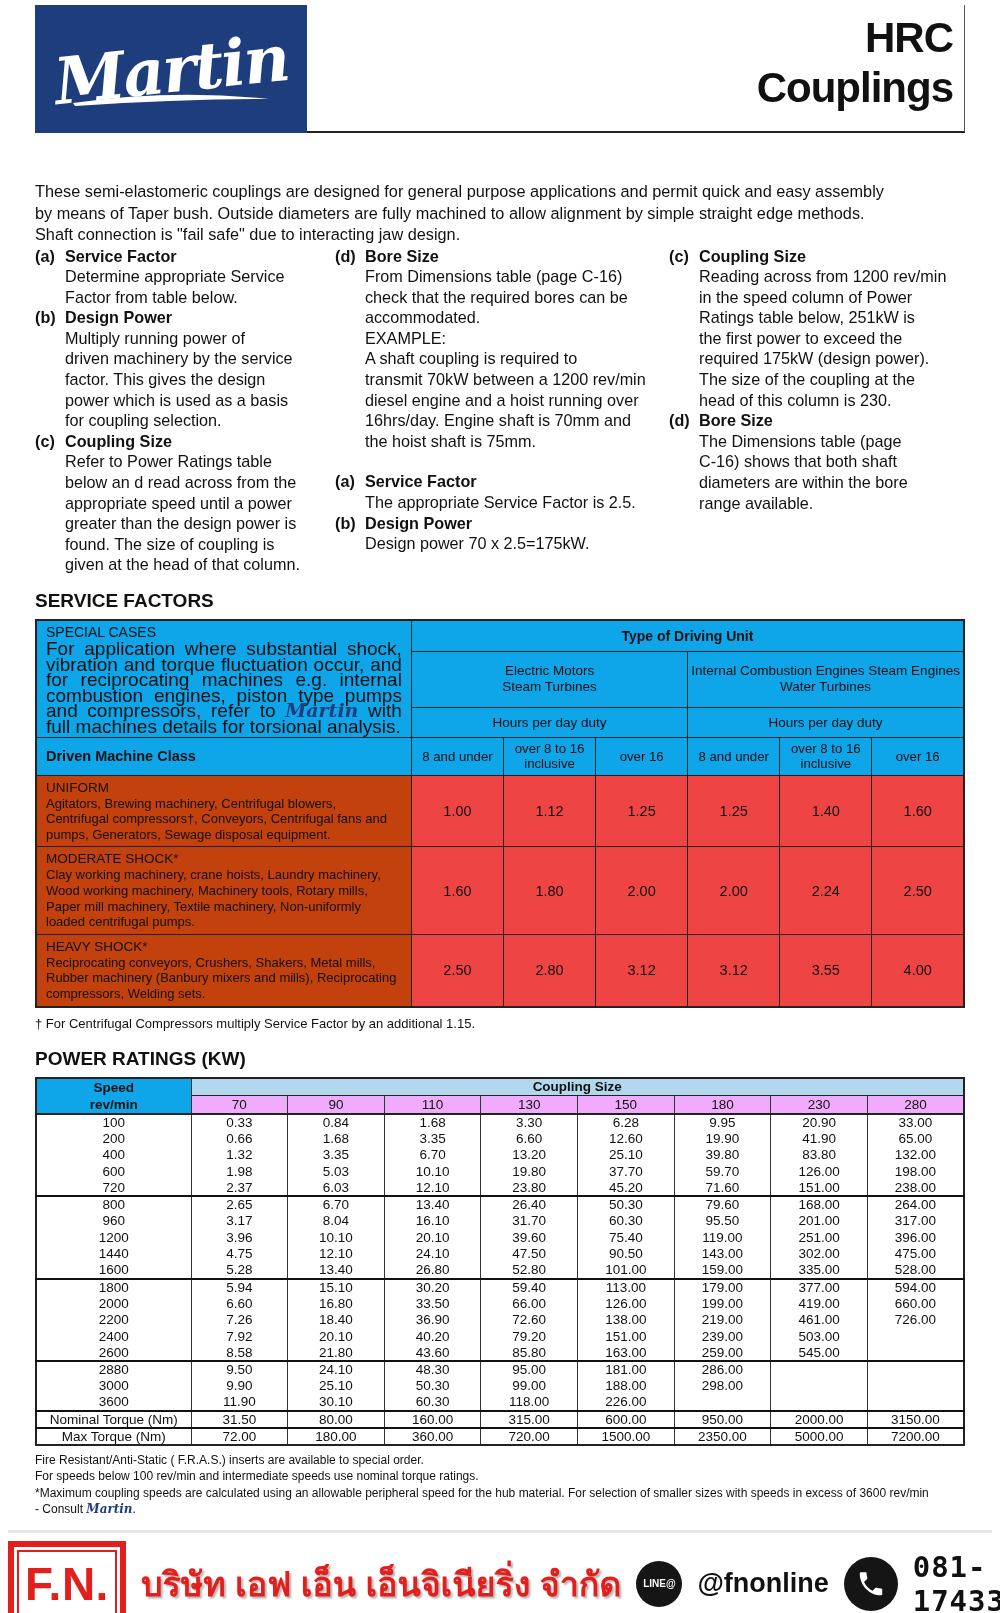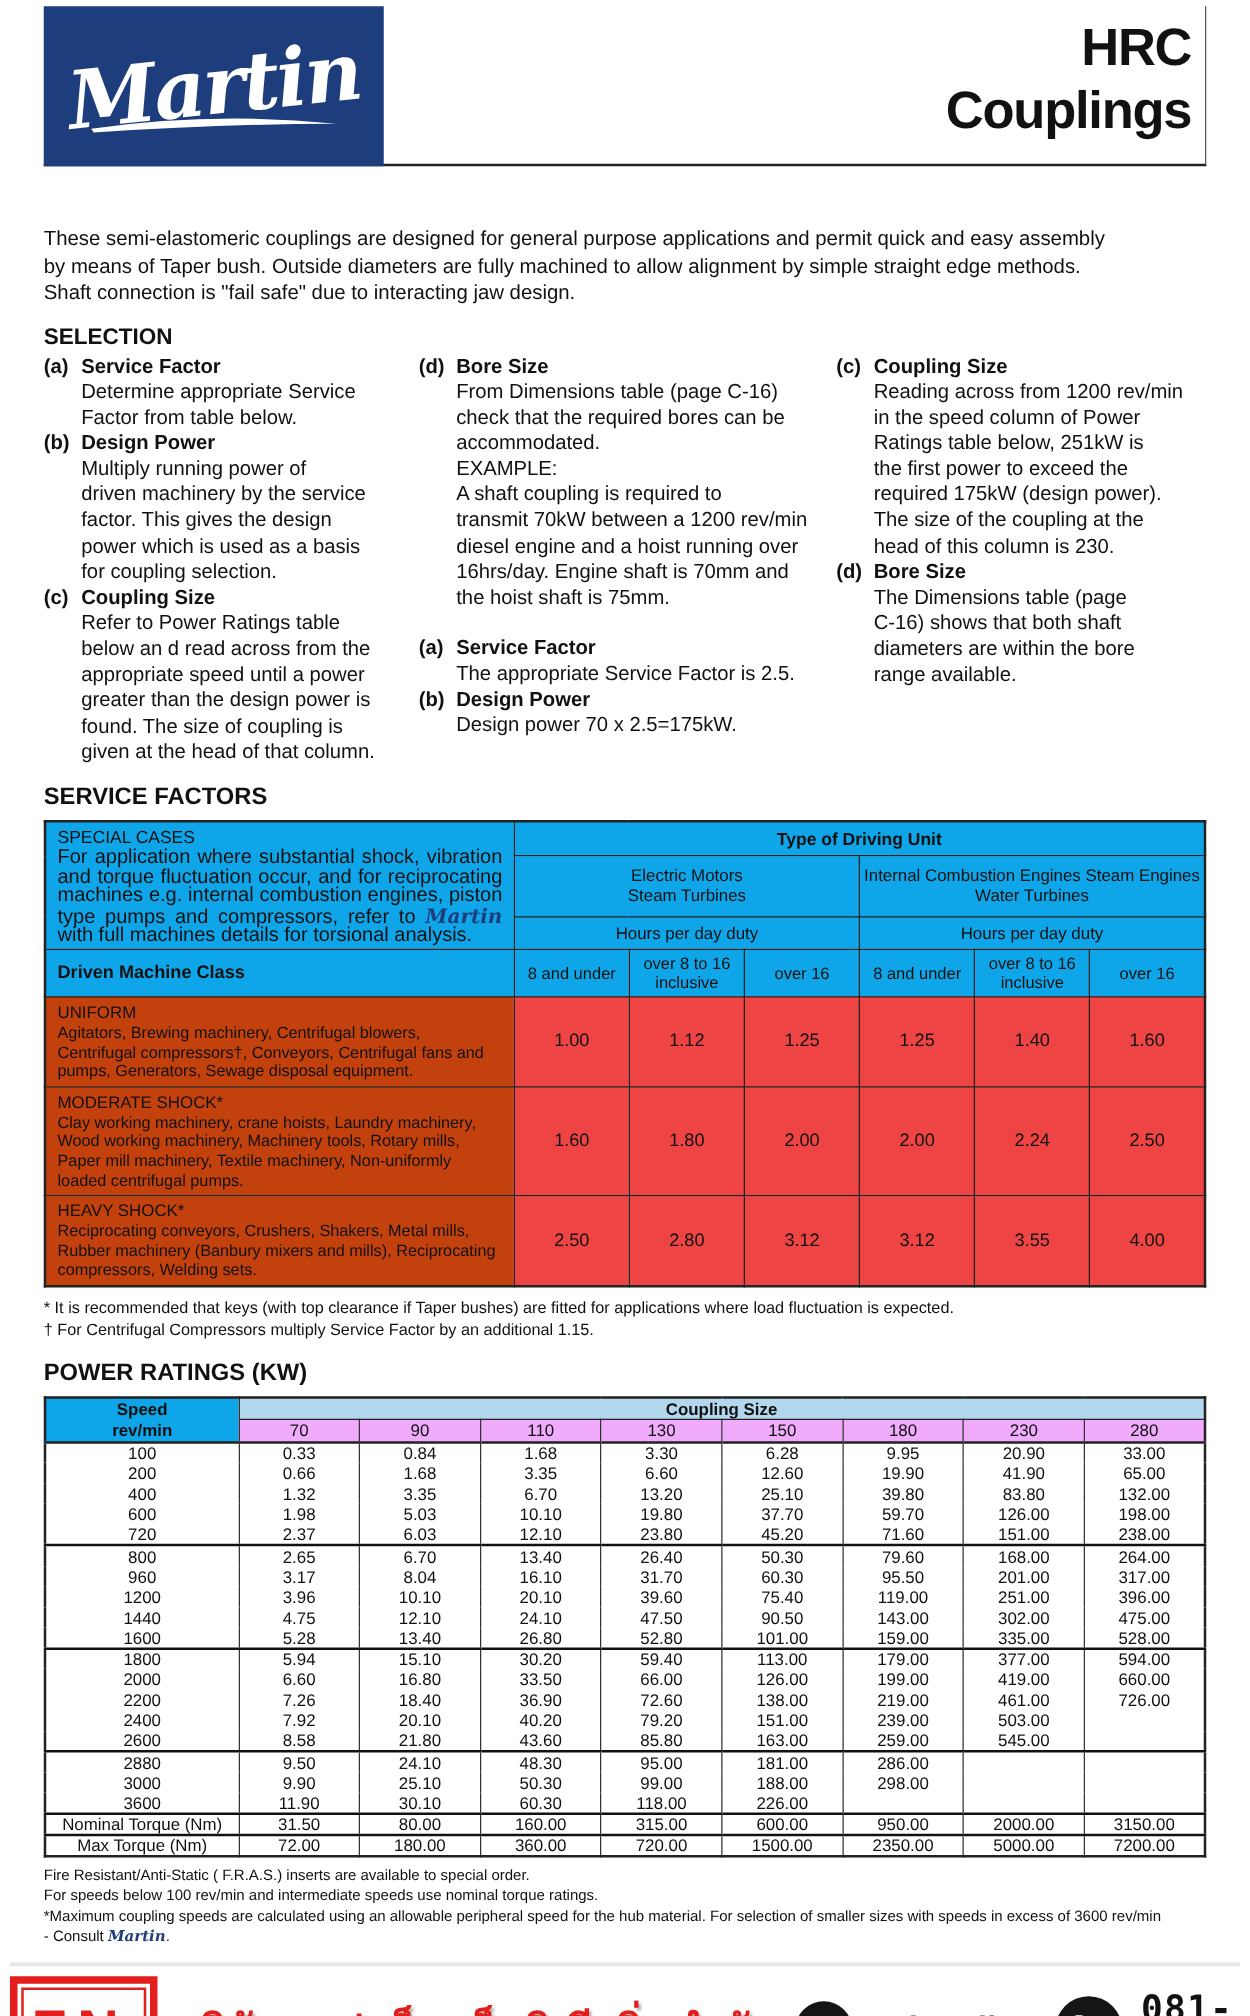--- a/index.html
+++ b/index.html
@@ -33,21 +33,21 @@
   .sel-gap { height: 20px; }
 
   
   .sec-h { font-size: 19px; font-weight: bold; margin: 15px 0 7px; }
   table { border-collapse: collapse; }
   .sf-table { width: 930px; border: 2px solid #222; }
   .sf-table th, .sf-table td { border: 1px solid #222; }
   .blue { background: #0ea5e9; }
   .sf-special { width: 375px; vertical-align: top; padding: 3px 9px 2px 9px; }
   .sf-special .t { font-size: 14px; line-height: 17px; }
-  .sf-special .b { font-size: 16px; line-height: 15.6px; text-align: justify; }
+  .sf-special .b { font-size: 19px; line-height: 15.6px; text-align: justify; }
   .brand-inline { font-family: "DejaVu Serif", serif; font-style: italic; font-weight: bold; color: #1e3d7c; }
   .sf-tdu { font-weight: bold; font-size: 14px; height: 21px; text-align: center; }
   .sf-group { font-size: 13.5px; text-align: center; line-height: 16px; height: 37px; white-space: nowrap; }
   .sf-hours { font-size: 13.5px; text-align: center; height: 20px; font-weight: normal; }
   .sf-duty { font-size: 13.2px; text-align: center; height: 38px; width: 92px; font-weight: normal; line-height: 15px; padding: 0 4px; }
   .sf-dmc { font-weight: bold; font-size: 14.5px; padding: 6px 9px; text-align: left; }
   .sf-class { vertical-align: top; padding: 4px 9px; background: #c2410c; }
   .sf-class .t { font-size: 13.5px; line-height: 16px; }
   .sf-class .b { font-size: 13px; line-height: 15.6px; }
   .sf-val { text-align: center; font-size: 14.5px; background: #ef4444; }
@@ -98,21 +98,20 @@
     <div class="hdr-title">
       <div>HRC</div>
       <div>Couplings</div>
     </div>
   </div>
 
   <p class="intro">These semi-elastomeric couplings are designed for general purpose applications and permit quick and easy assembly
 by means of Taper bush. Outside diameters are fully machined to allow alignment by simple straight edge methods.
 Shaft connection is "fail safe" due to interacting jaw design.</p>
 
-  <h2 class="sel-h">SELECTION</h2>
   <div class="sel-cols">
     <div class="sel-col1">
       <div class="sel-item">
         <span class="sel-tag">(a)</span>
         <div class="sel-title">Service Factor</div>
         <div class="sel-body">Determine appropriate Service
 Factor from table below.</div>
       </div>
       <div class="sel-item">
         <span class="sel-tag">(b)</span>
@@ -250,21 +249,20 @@
           <td class="sf-val">2.50</td>
           <td class="sf-val">2.80</td>
           <td class="sf-val">3.12</td>
           <td class="sf-val">3.12</td>
           <td class="sf-val">3.55</td>
           <td class="sf-val">4.00</td>
         </tr>
       </tbody>
   </table>
   <div class="fnotes">
-    <div>* It is recommended that keys (with top clearance if Taper bushes) are fitted for applications where load fluctuation is expected.</div>
     <div>† For Centrifugal Compressors multiply Service Factor by an additional 1.15.</div>
   </div>
 
   <h2 class="sec-h">POWER RATINGS (KW)</h2>
   <table class="pr-table">
     <colgroup>
       <col style="width:155px">
       <col>
         <col>
         <col>

